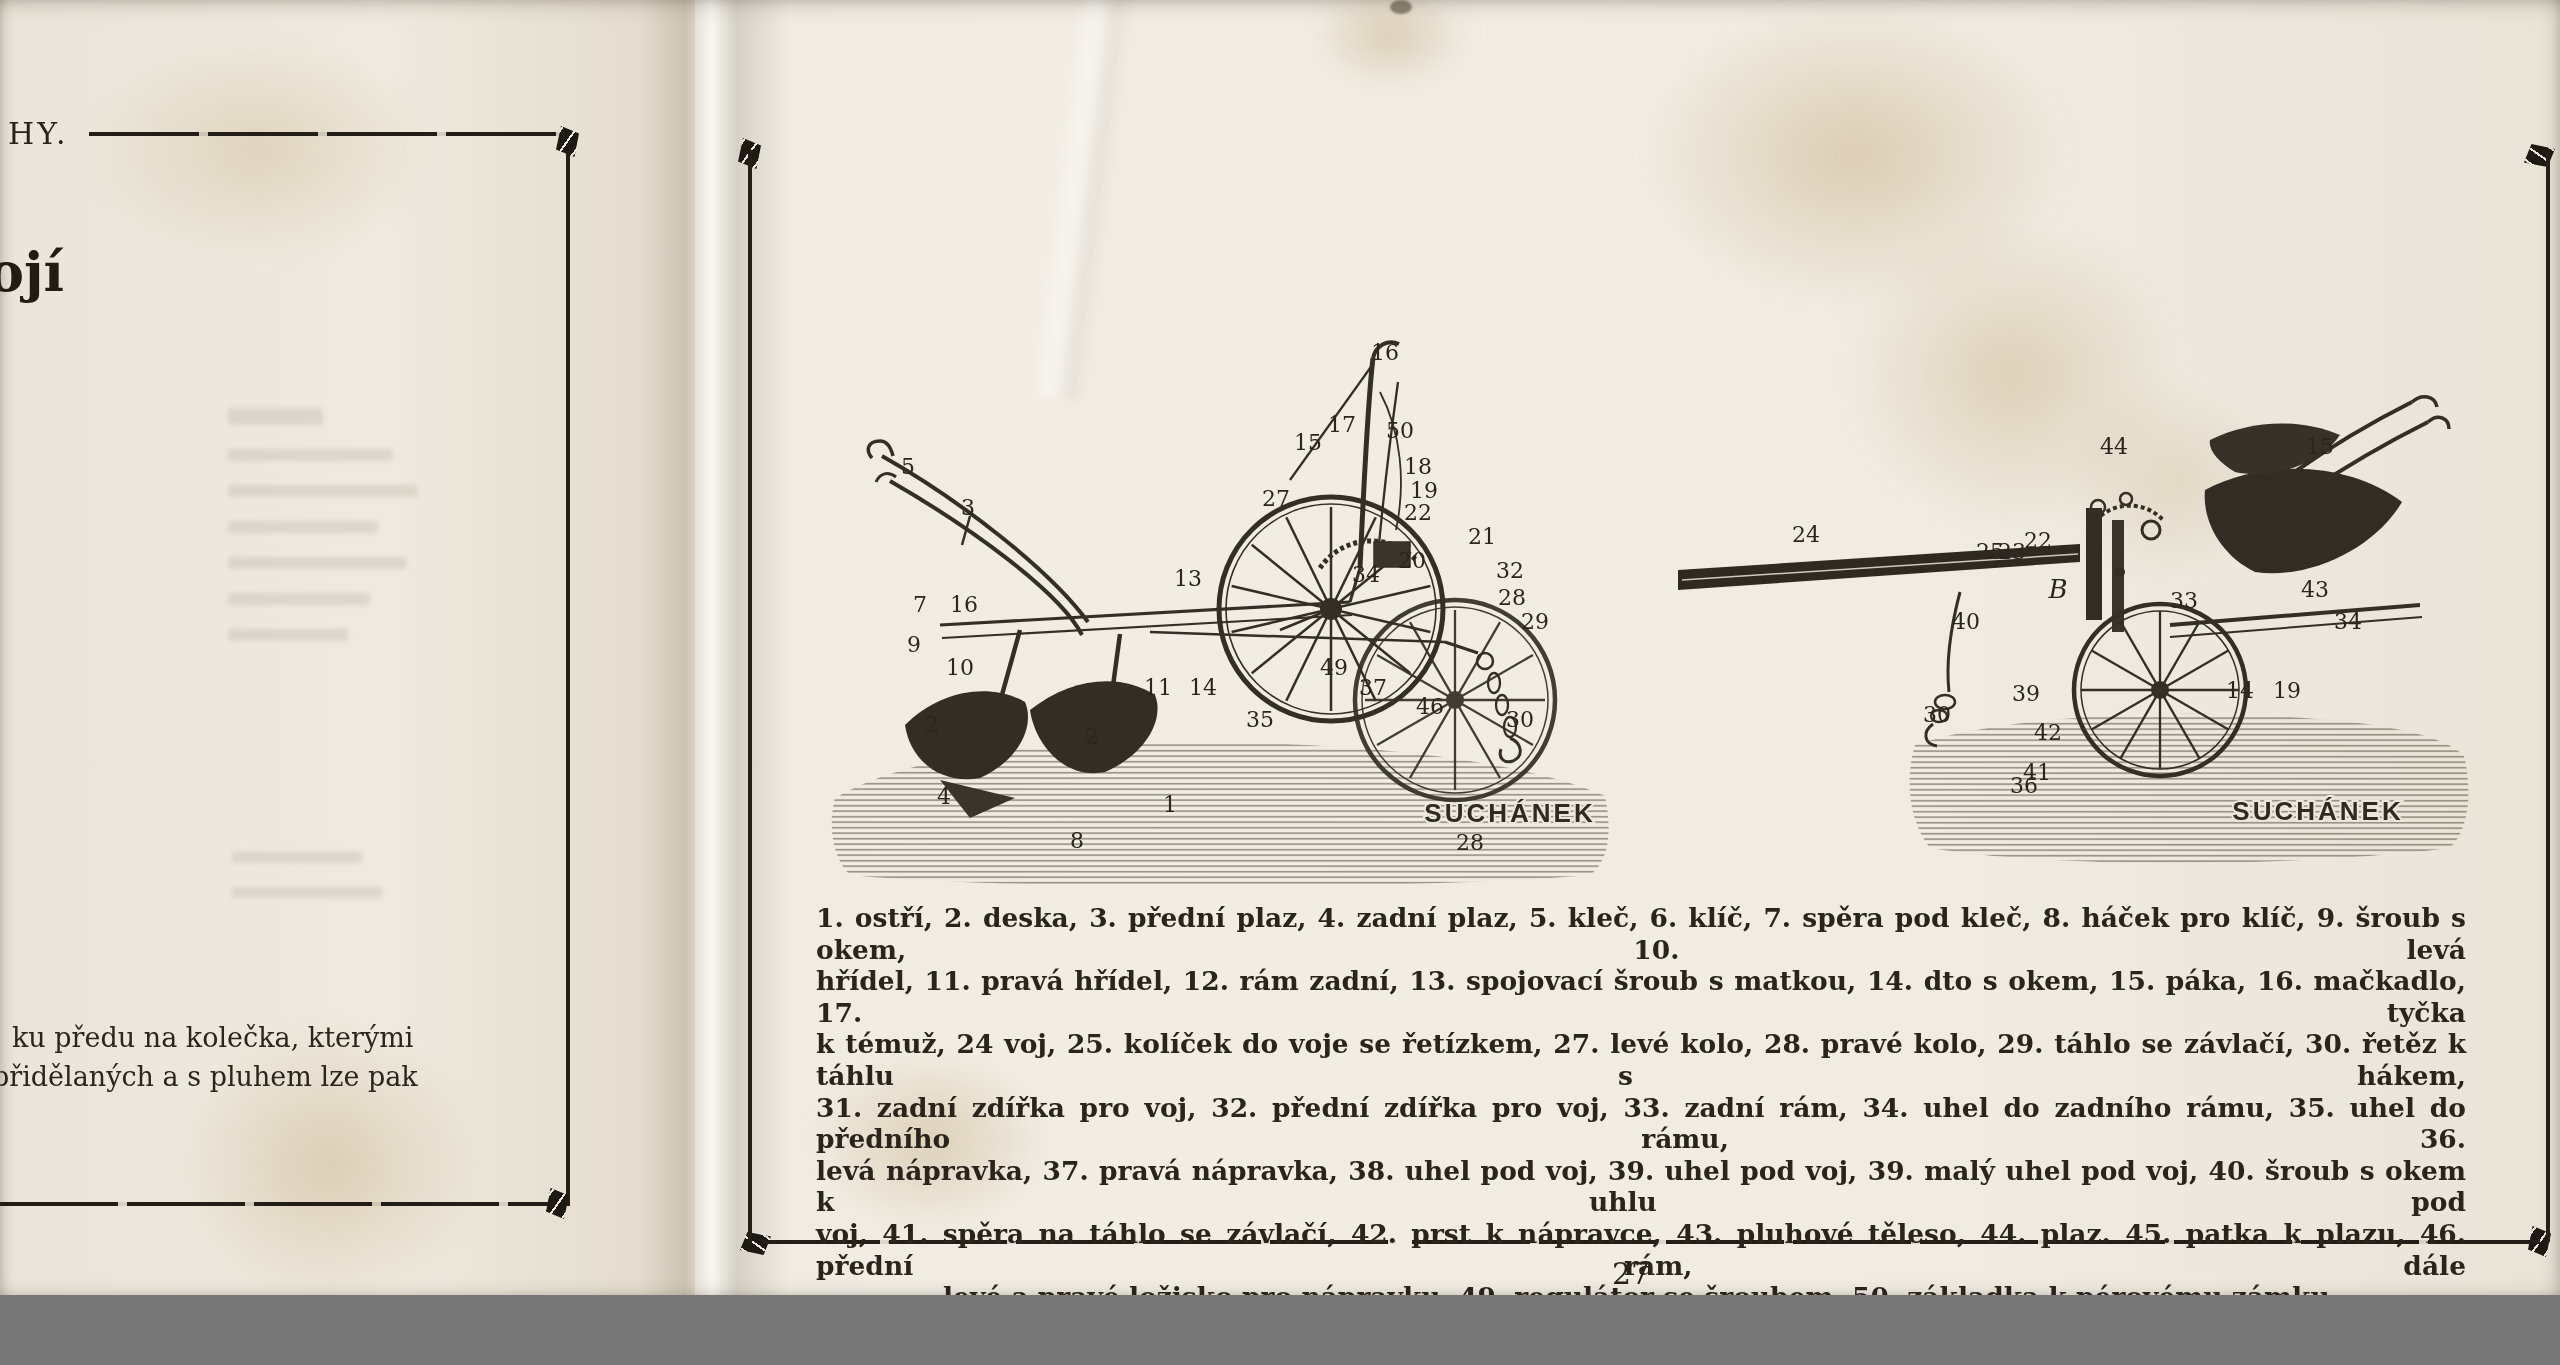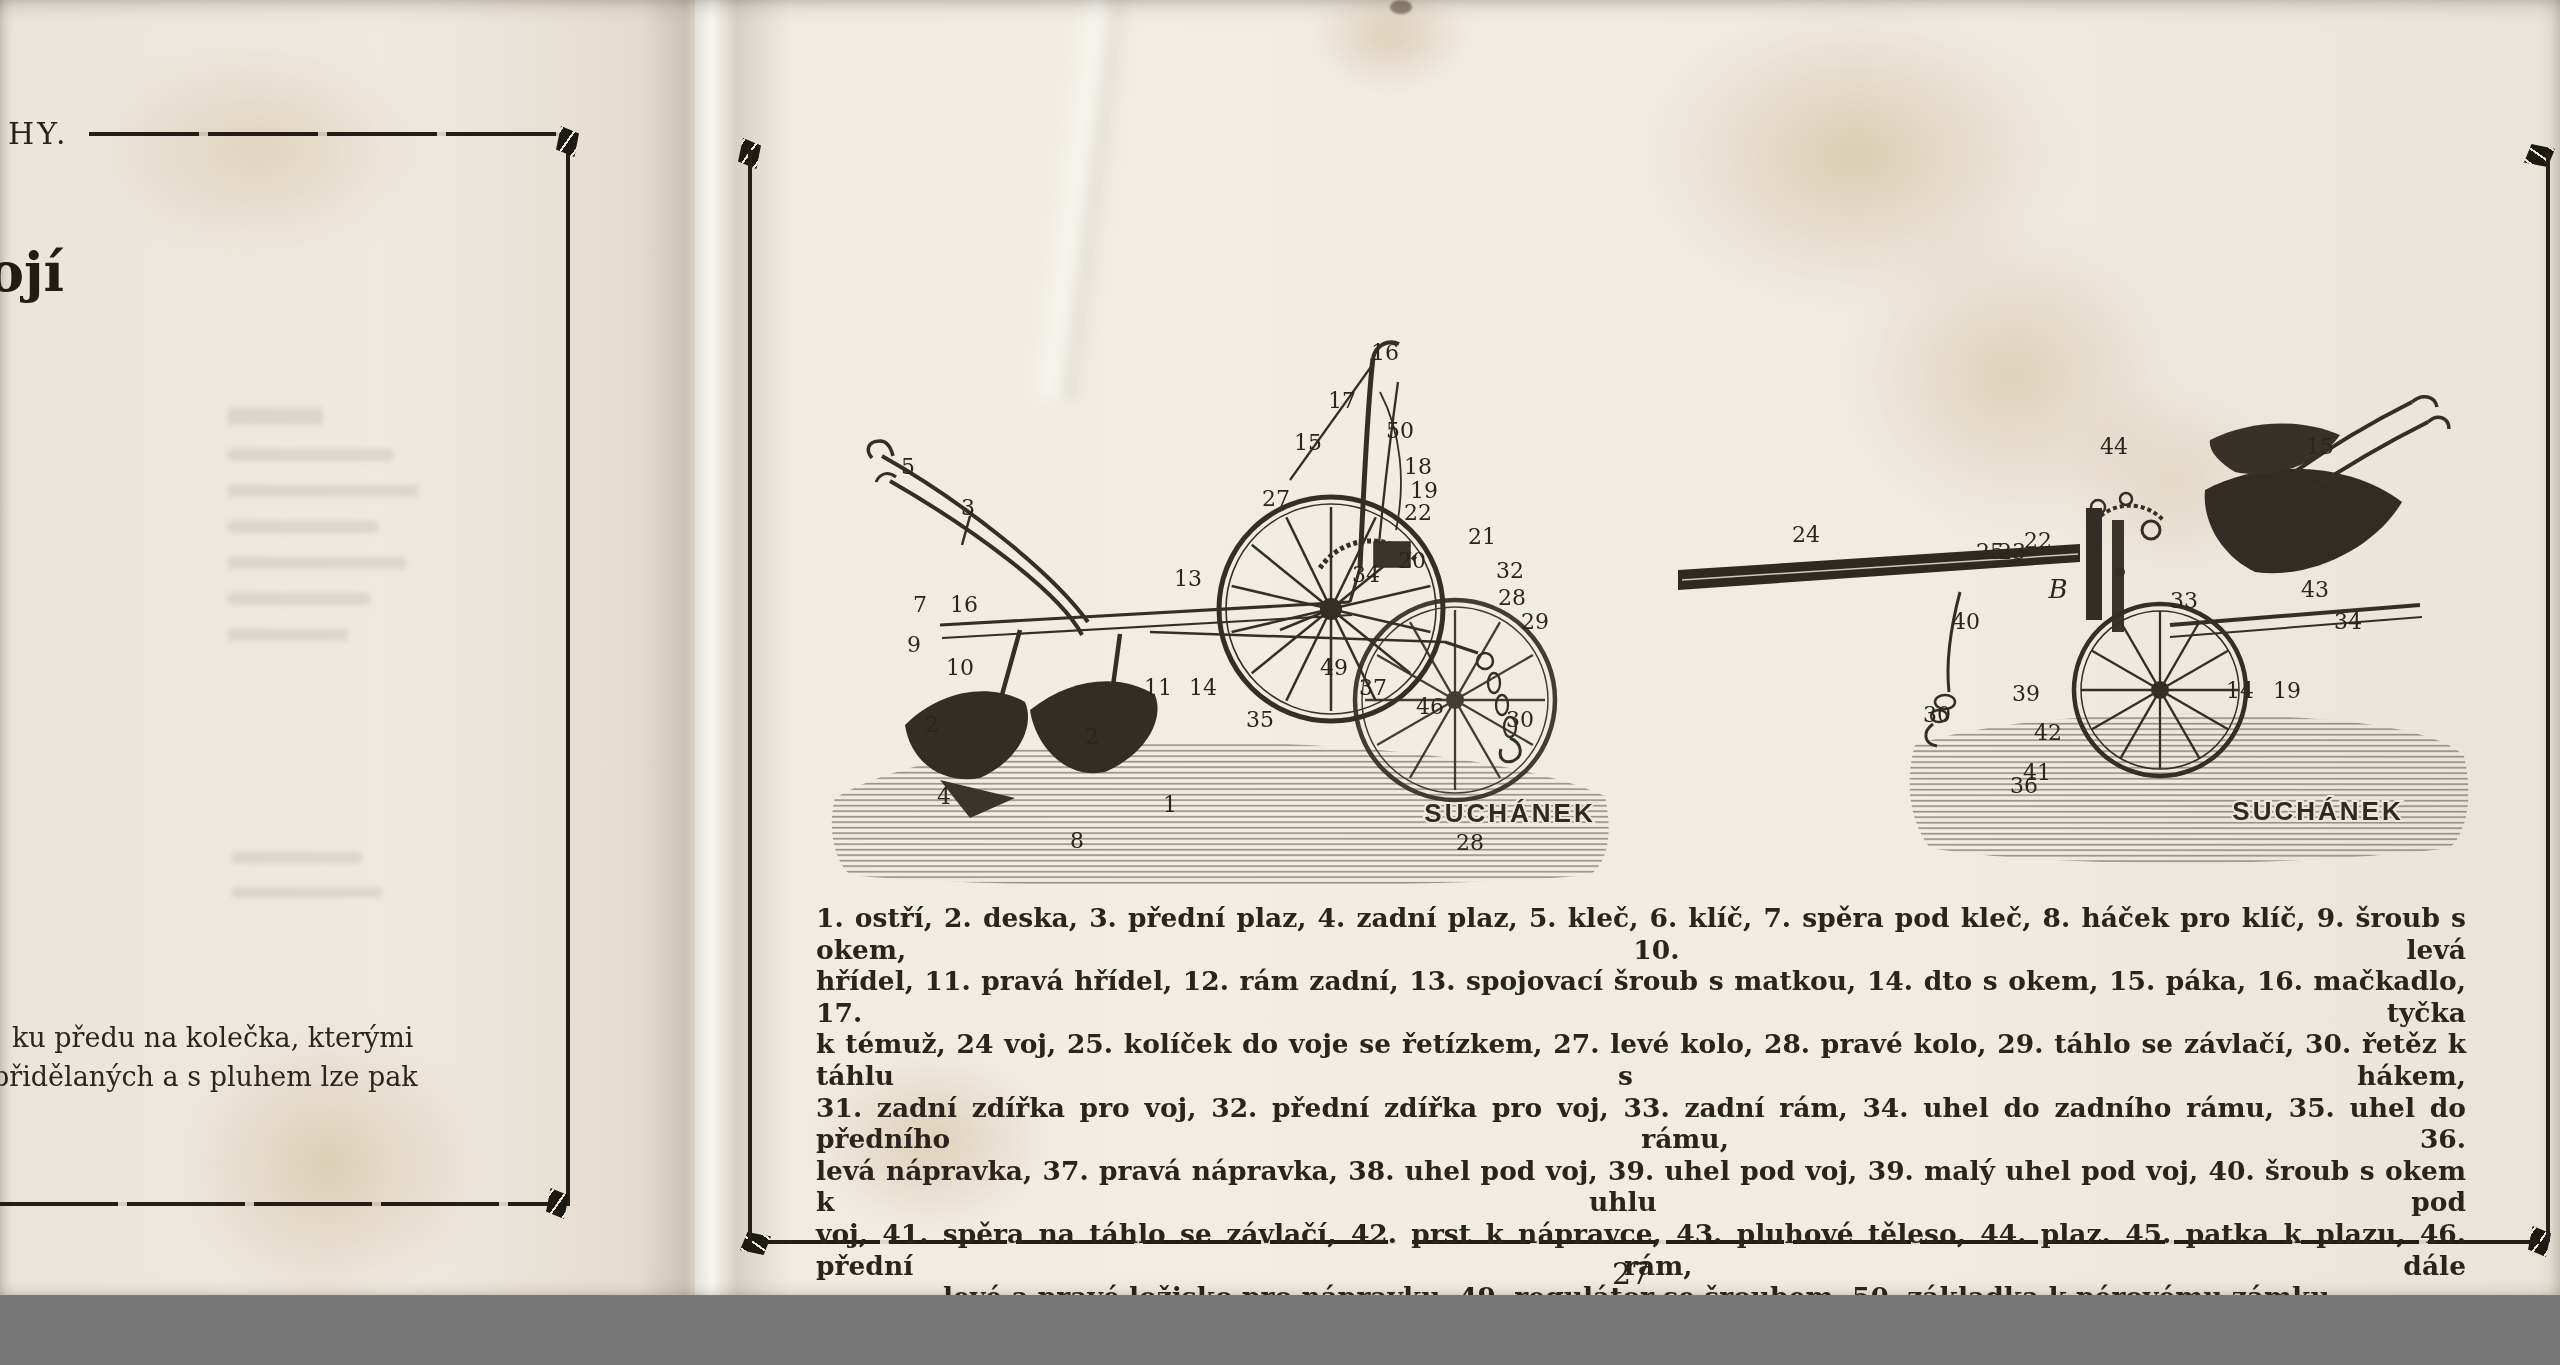--- a/index.html
+++ b/index.html
@@ -242,21 +242,21 @@
       <path d="M310,212 C300,250 296,285 299,312" stroke-width="3"></path>
       <ellipse cx="295" cy="322" rx="10" ry="7" stroke-width="2.5"></ellipse>
       <ellipse cx="289" cy="336" rx="8" ry="6" stroke-width="2.3"></ellipse>
       <path d="M283,344 C272,352 274,364 287,366" stroke-width="3"></path>
     </g>
     <text x="668" y="440" text-anchor="middle" font-family="Liberation Sans, sans-serif" font-weight="bold" font-size="26" letter-spacing="3" fill="#2f2a22" stroke="#ece7dc" stroke-width="4" paint-order="stroke">SUCHÁNEK</text>
   </svg>
 
   <div>
       <span class="callout" style="left: 1385px; top: 352px;">16</span>
-      <span class="callout" style="left: 1342px; top: 400px;">17</span>
+      <span class="callout" style="left: 1342px; top: 424px;">17</span>
       <span class="callout" style="left: 1308px; top: 442px;">15</span>
       <span class="callout" style="left: 1400px; top: 430px;">50</span>
       <span class="callout" style="left: 1418px; top: 466px;">18</span>
       <span class="callout" style="left: 1424px; top: 490px;">19</span>
       <span class="callout" style="left: 1418px; top: 512px;">22</span>
       <span class="callout" style="left: 1482px; top: 536px;">21</span>
       <span class="callout" style="left: 1412px; top: 560px; text-align: center;">20</span>
       <span class="callout" style="left: 1510px; top: 570px;">32</span>
       <span class="callout" style="left: 1276px; top: 498px;">27</span>
       <span class="callout" style="left: 1188px; top: 578px;">13</span>

